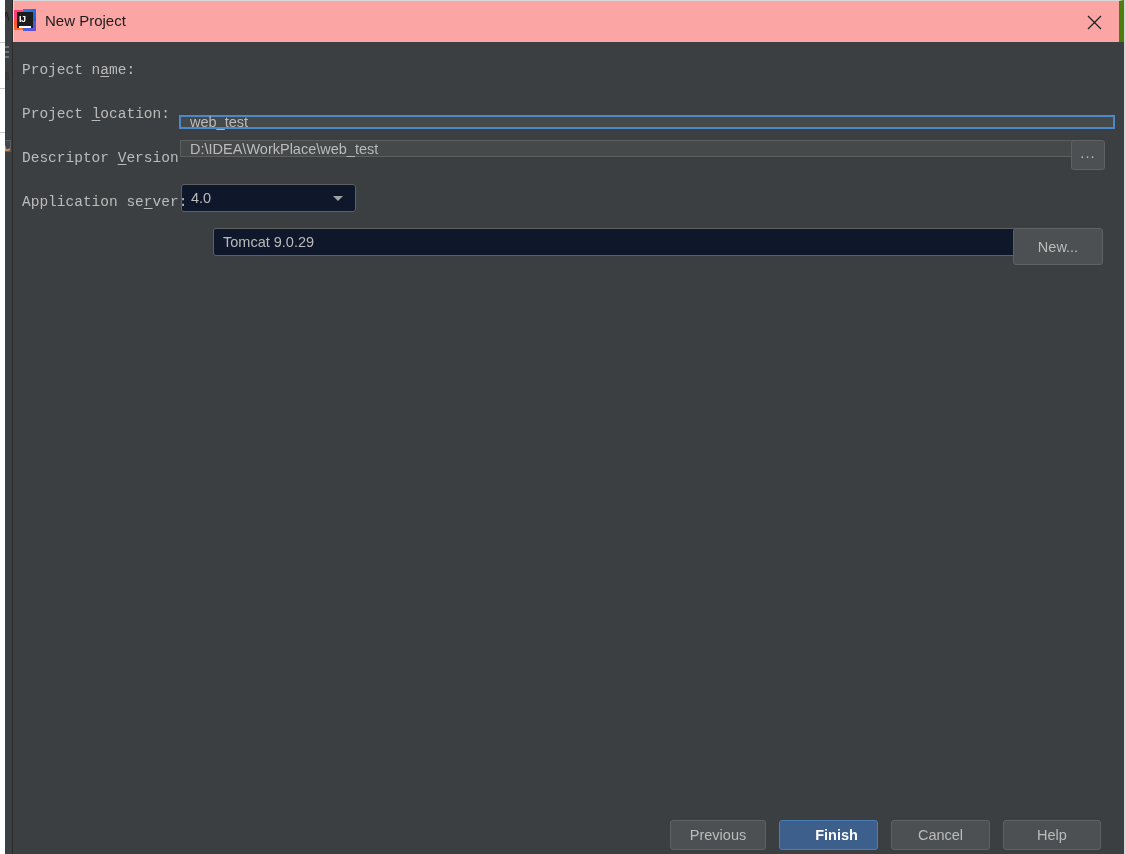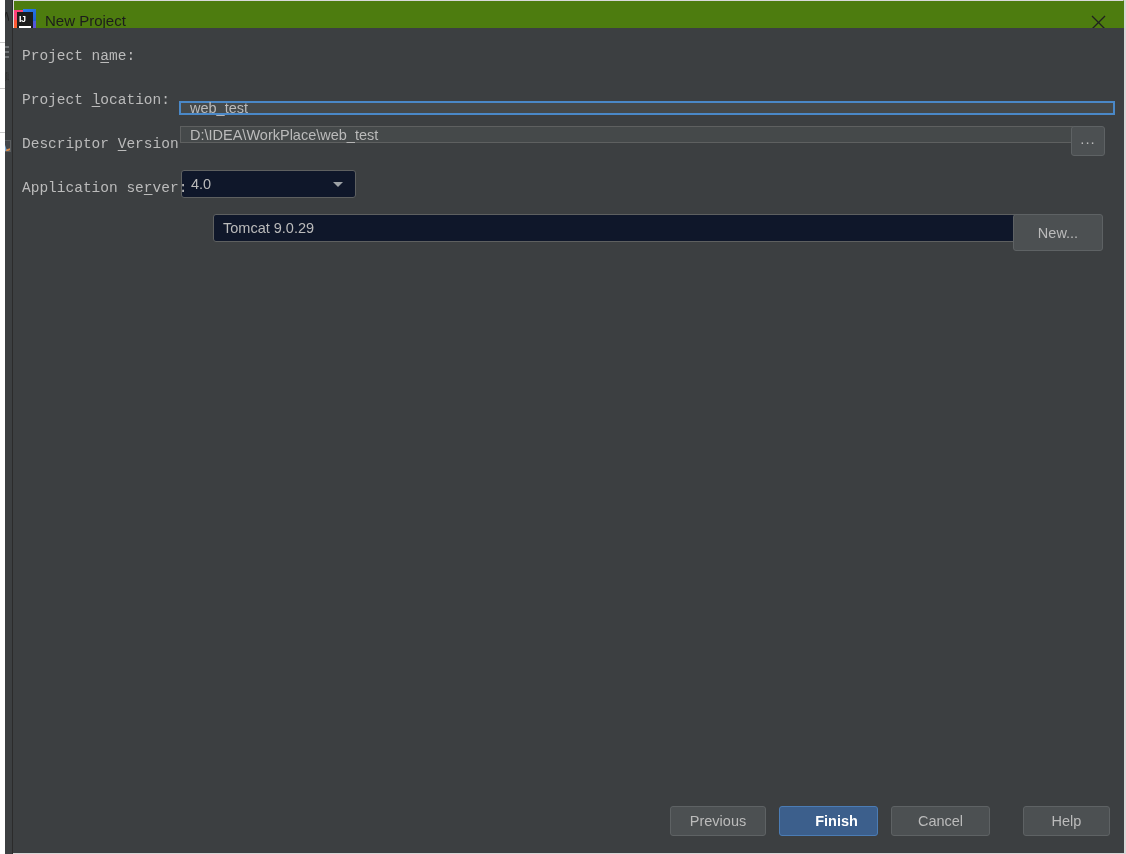--- a/index.html
+++ b/index.html
@@ -81,25 +81,25 @@
     height: 854px;
     background: #3c3f41;
     box-sizing: border-box;
     border-right: 2px solid #d6d6d6;
     border-bottom: 1px solid #d6d6d6;
   }
 
   
   #titlebar {
     position: relative;
-    height: 28px;
-    background: #4d7c0f;
+    height: 42px;
+    background: #fca5a5;
     border-top: 1px solid #d9d9d9;
     border-left: 1px solid #d9d9d9;
-    border-right: 1px solid #4d7c0f;
+    border-right: 5px solid #4d7c0f;
     box-sizing: border-box;
     display: flex;
     align-items: center;
   }
   #app-icon {
     position: absolute;
     left: 0px;
     top: 8px;
     width: 22px;
     height: 22px;
@@ -373,19 +373,19 @@
     <div id="button-bar">
       <div class="btn bottom-btn" style="left:656px; width:96px;">
         <span>Previous</span>
       </div>
       <div class="btn bottom-btn default" style="left:765px; width:99px;">
         <span>Finish</span>
       </div>
       <div class="btn bottom-btn" style="left:877px; width:99px;">
         <span>Cancel</span>
       </div>
-      <div class="btn bottom-btn" style="left:989px; width:87px;margin-left:20px;">
+      <div class="btn bottom-btn" style="left:989px; width:98px;">
         <span>Help</span>
       </div>
     </div>
 
   </div>
 </div>
 
 </body></html>

